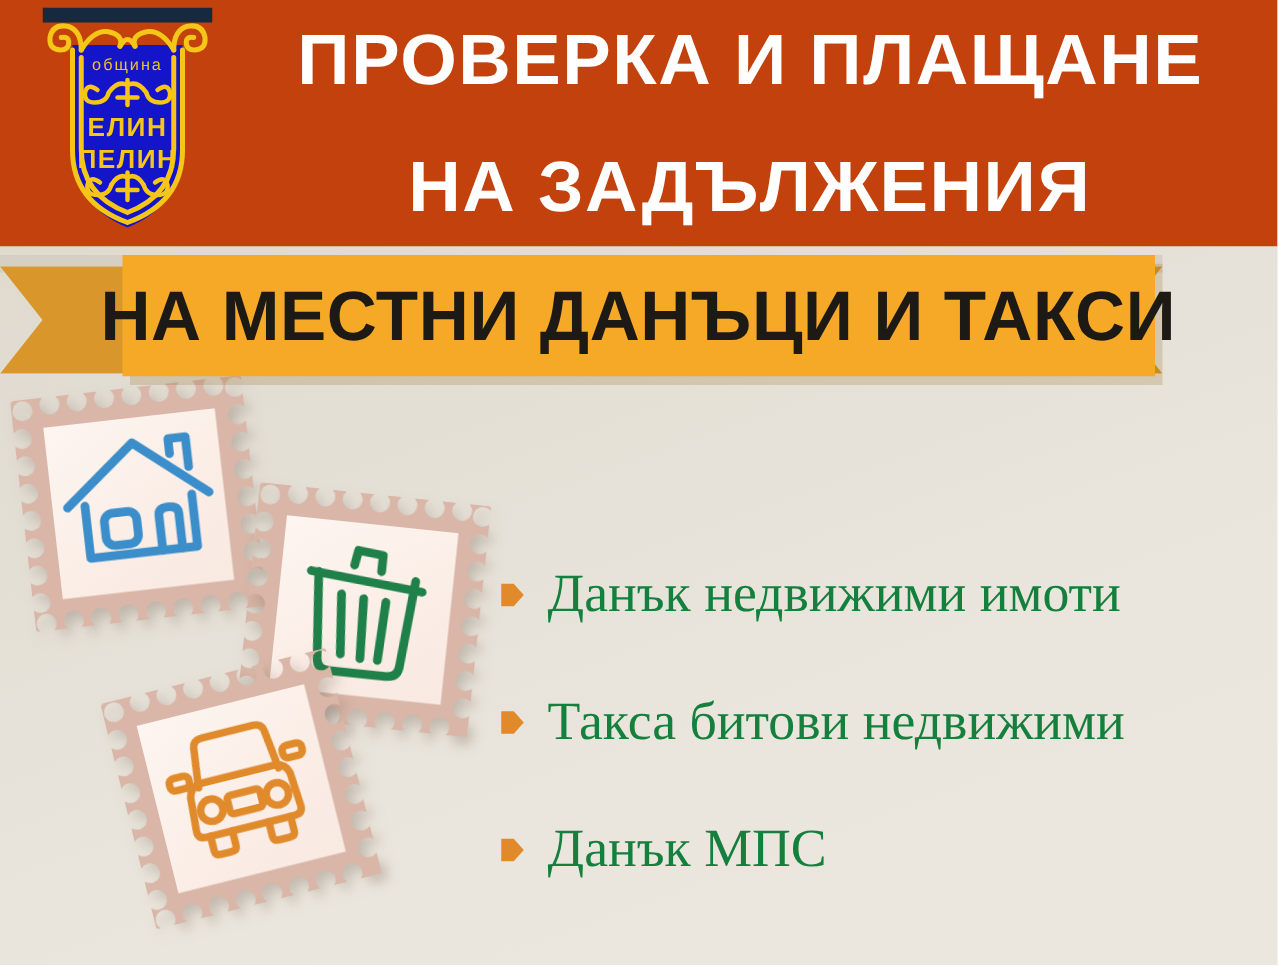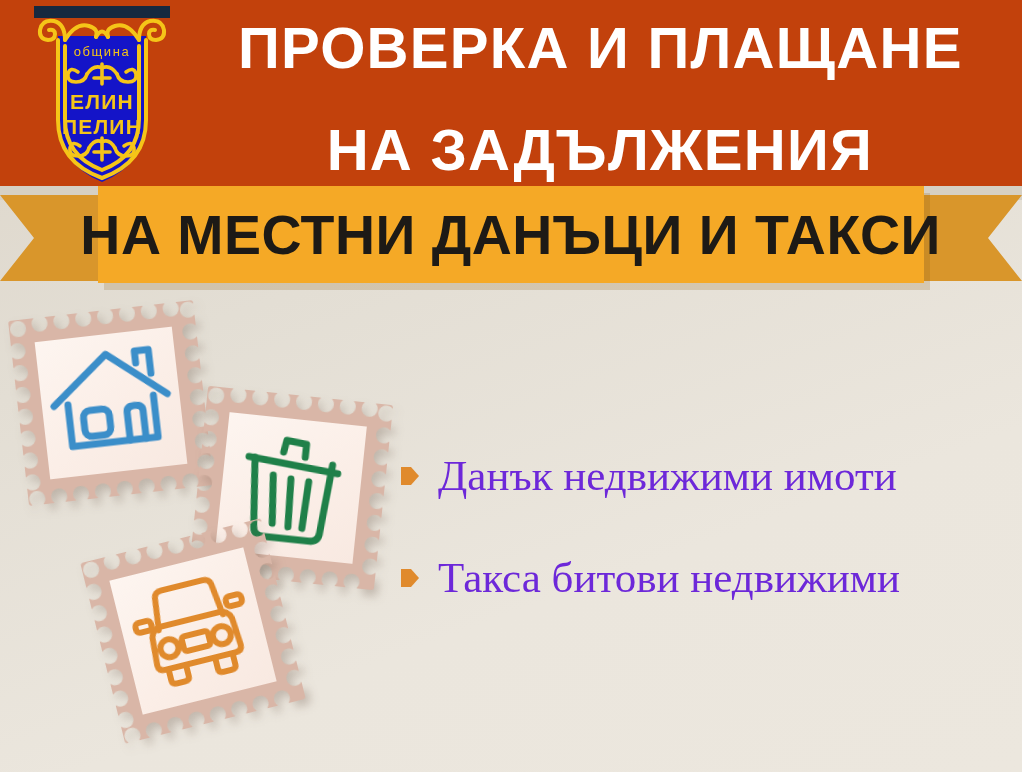--- a/index.html
+++ b/index.html
@@ -34,21 +34,21 @@
     line-height:68px;
     letter-spacing:1.2px;
     transform:scaleX(1.02);
     white-space:nowrap;
     text-align:center;
   }
   .title-line.l1{ font-size:57px; }
   .title-line.l2{ font-size:57px; }
 
   
-  .ribbon{ position:absolute; left:0; top:174px; width:1022px; height:120px; z-index:6; }
+  .ribbon{ position:absolute; left:0; top:192px; width:930px; height:120px; z-index:6; }
 
   .ribbon-tail{
     position:absolute; top:21px; height:86px; background:#d9962b;
     z-index:1;
   }
   .ribbon-tail.left{
     left:0px; width:130px;
     clip-path:polygon(0 0, 130px 0, 130px 86px, 0 86px, 34px 43px);
   }
   .ribbon-tail.right{
@@ -96,21 +96,21 @@
   #stamp-car{   left:100px; top:238px; transform:rotate(-14deg); }
 
   
   .list{ position:absolute; left:400px; top:425px; width:610px; z-index:4; }
   .list-item{
     display:flex; align-items:center; gap:18px;
     height:102px;
   }
   .bullet{ width:20px; height:24px; flex:0 0 20px; }
   .item-text{
-    color:#6d28d9;
+    color:#15803d;
     font-family:"Liberation Serif", serif;
     font-size:43px;
     line-height:48px;
     white-space:nowrap;
   }
 </style>
 </head>
 <body>
 
 <div id="poster">
@@ -354,15 +354,21 @@
       <span class="item-text">Данък недвижими имоти</span>
     </div>
 
     <div class="list-item">
       <svg class="bullet" viewBox="0 0 20 24" xmlns="http://www.w3.org/2000/svg">
         <path d="M1 3 L11 3 L19 12 L11 21 L1 21 Z" fill="#e08a2c"></path>
       </svg>
       <span class="item-text">Такса битови недвижими</span>
     </div>
 
+    <div class="list-item">
+      <svg class="bullet" viewBox="0 0 20 24" xmlns="http://www.w3.org/2000/svg">
+        <path d="M1 3 L11 3 L19 12 L11 21 L1 21 Z" fill="#e08a2c"></path>
+      </svg>
+      <span class="item-text">Данък МПС</span>
+    </div>
   </div>
 
 </div>
 
 </body></html>

